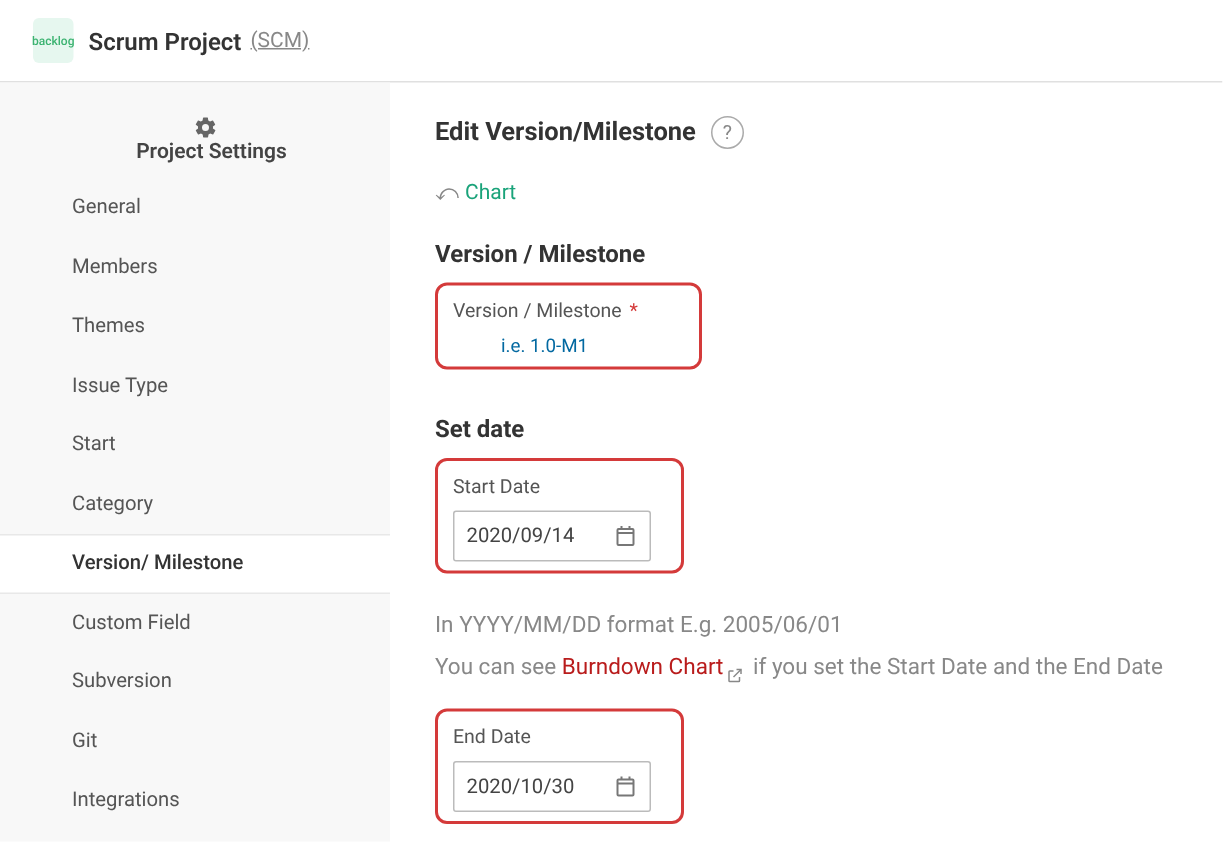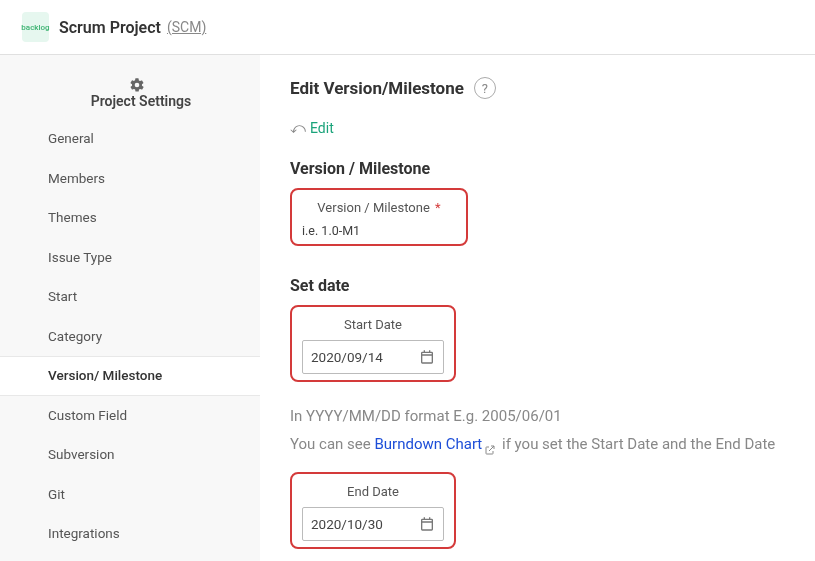--- a/index.html
+++ b/index.html
@@ -142,21 +142,20 @@
       width: 164px;
     }
     .highlight-box.wide {
       width: 178px;
     }
     .field-label {
       font-size: 13px;
       color: #555;
       margin-bottom: 8px;
       display: block;
-      text-align: center;
     }
     .req {
       color: #d43a3a;
       margin-left: 2px;
     }
     .text-input {
       width: 440px;
       height: 36px;
       padding: 0 10px;
       border: 1px solid #bbb;
@@ -172,28 +171,29 @@
     }
     .input-side-icon {
       width: 14px;
       height: 14px;
       display: flex;
       align-items: center;
       justify-content: center;
     }
     .input-side-icon svg { width: 100%; height: 100%; stroke: #777; fill: none; }
     .hint {
-      color: #404040;
+      color: #0369a1;
       font-size: 12.5px;
       margin-top: 6px;
+      margin-left: 32px;
     }
     .date-input-wrap {
       display: flex;
       align-items: center;
-      width: 142px;
+      width: 132px;
       height: 34px;
       border: 1px solid #bbb;
       border-radius: 2px;
       padding: 0 8px;
     }
     .date-input-text {
       flex: 1;
       font-size: 13.5px;
       color: #444;
     }
@@ -202,21 +202,21 @@
       height: 16px;
     }
     .cal-icon svg { width: 100%; height: 100%; fill: #777; }
     .under-hint {
       color: #888;
       font-size: 15px;
       margin-top: 4px;
       line-height: 1.6;
     }
     .bd-link {
-      color: #1d4ed8;
+      color: #b91c1c;
       text-decoration: none;
     }
     .ext-icon {
       display: inline-block;
       width: 12px;
       height: 12px;
       vertical-align: middle;
       margin: 0 2px;
     }
     .ext-icon svg { width: 100%; height: 100%; fill: none; stroke: #888; }
@@ -261,21 +261,21 @@
 
   <main class="main">
 
     <div class="page-title-row">
       <h1 class="page-title">Edit Version/Milestone</h1>
       <span class="help-icon">?</span>
     </div>
 
     <div class="back-row">
       <span class="undo-icon">⤺</span>
-      <a class="back-link">Edit</a>
+      <a class="back-link">Chart</a>
     </div>
 
     <h2 class="section-heading">Version / Milestone</h2>
 
     <div class="highlight-box wide" style="width:178px; position:relative;">
       <label class="field-label">
         <span>Version / Milestone</span>
         <span class="req">*</span>
       </label>
       <div class="hint">i.e. 1.0-M1</div>

